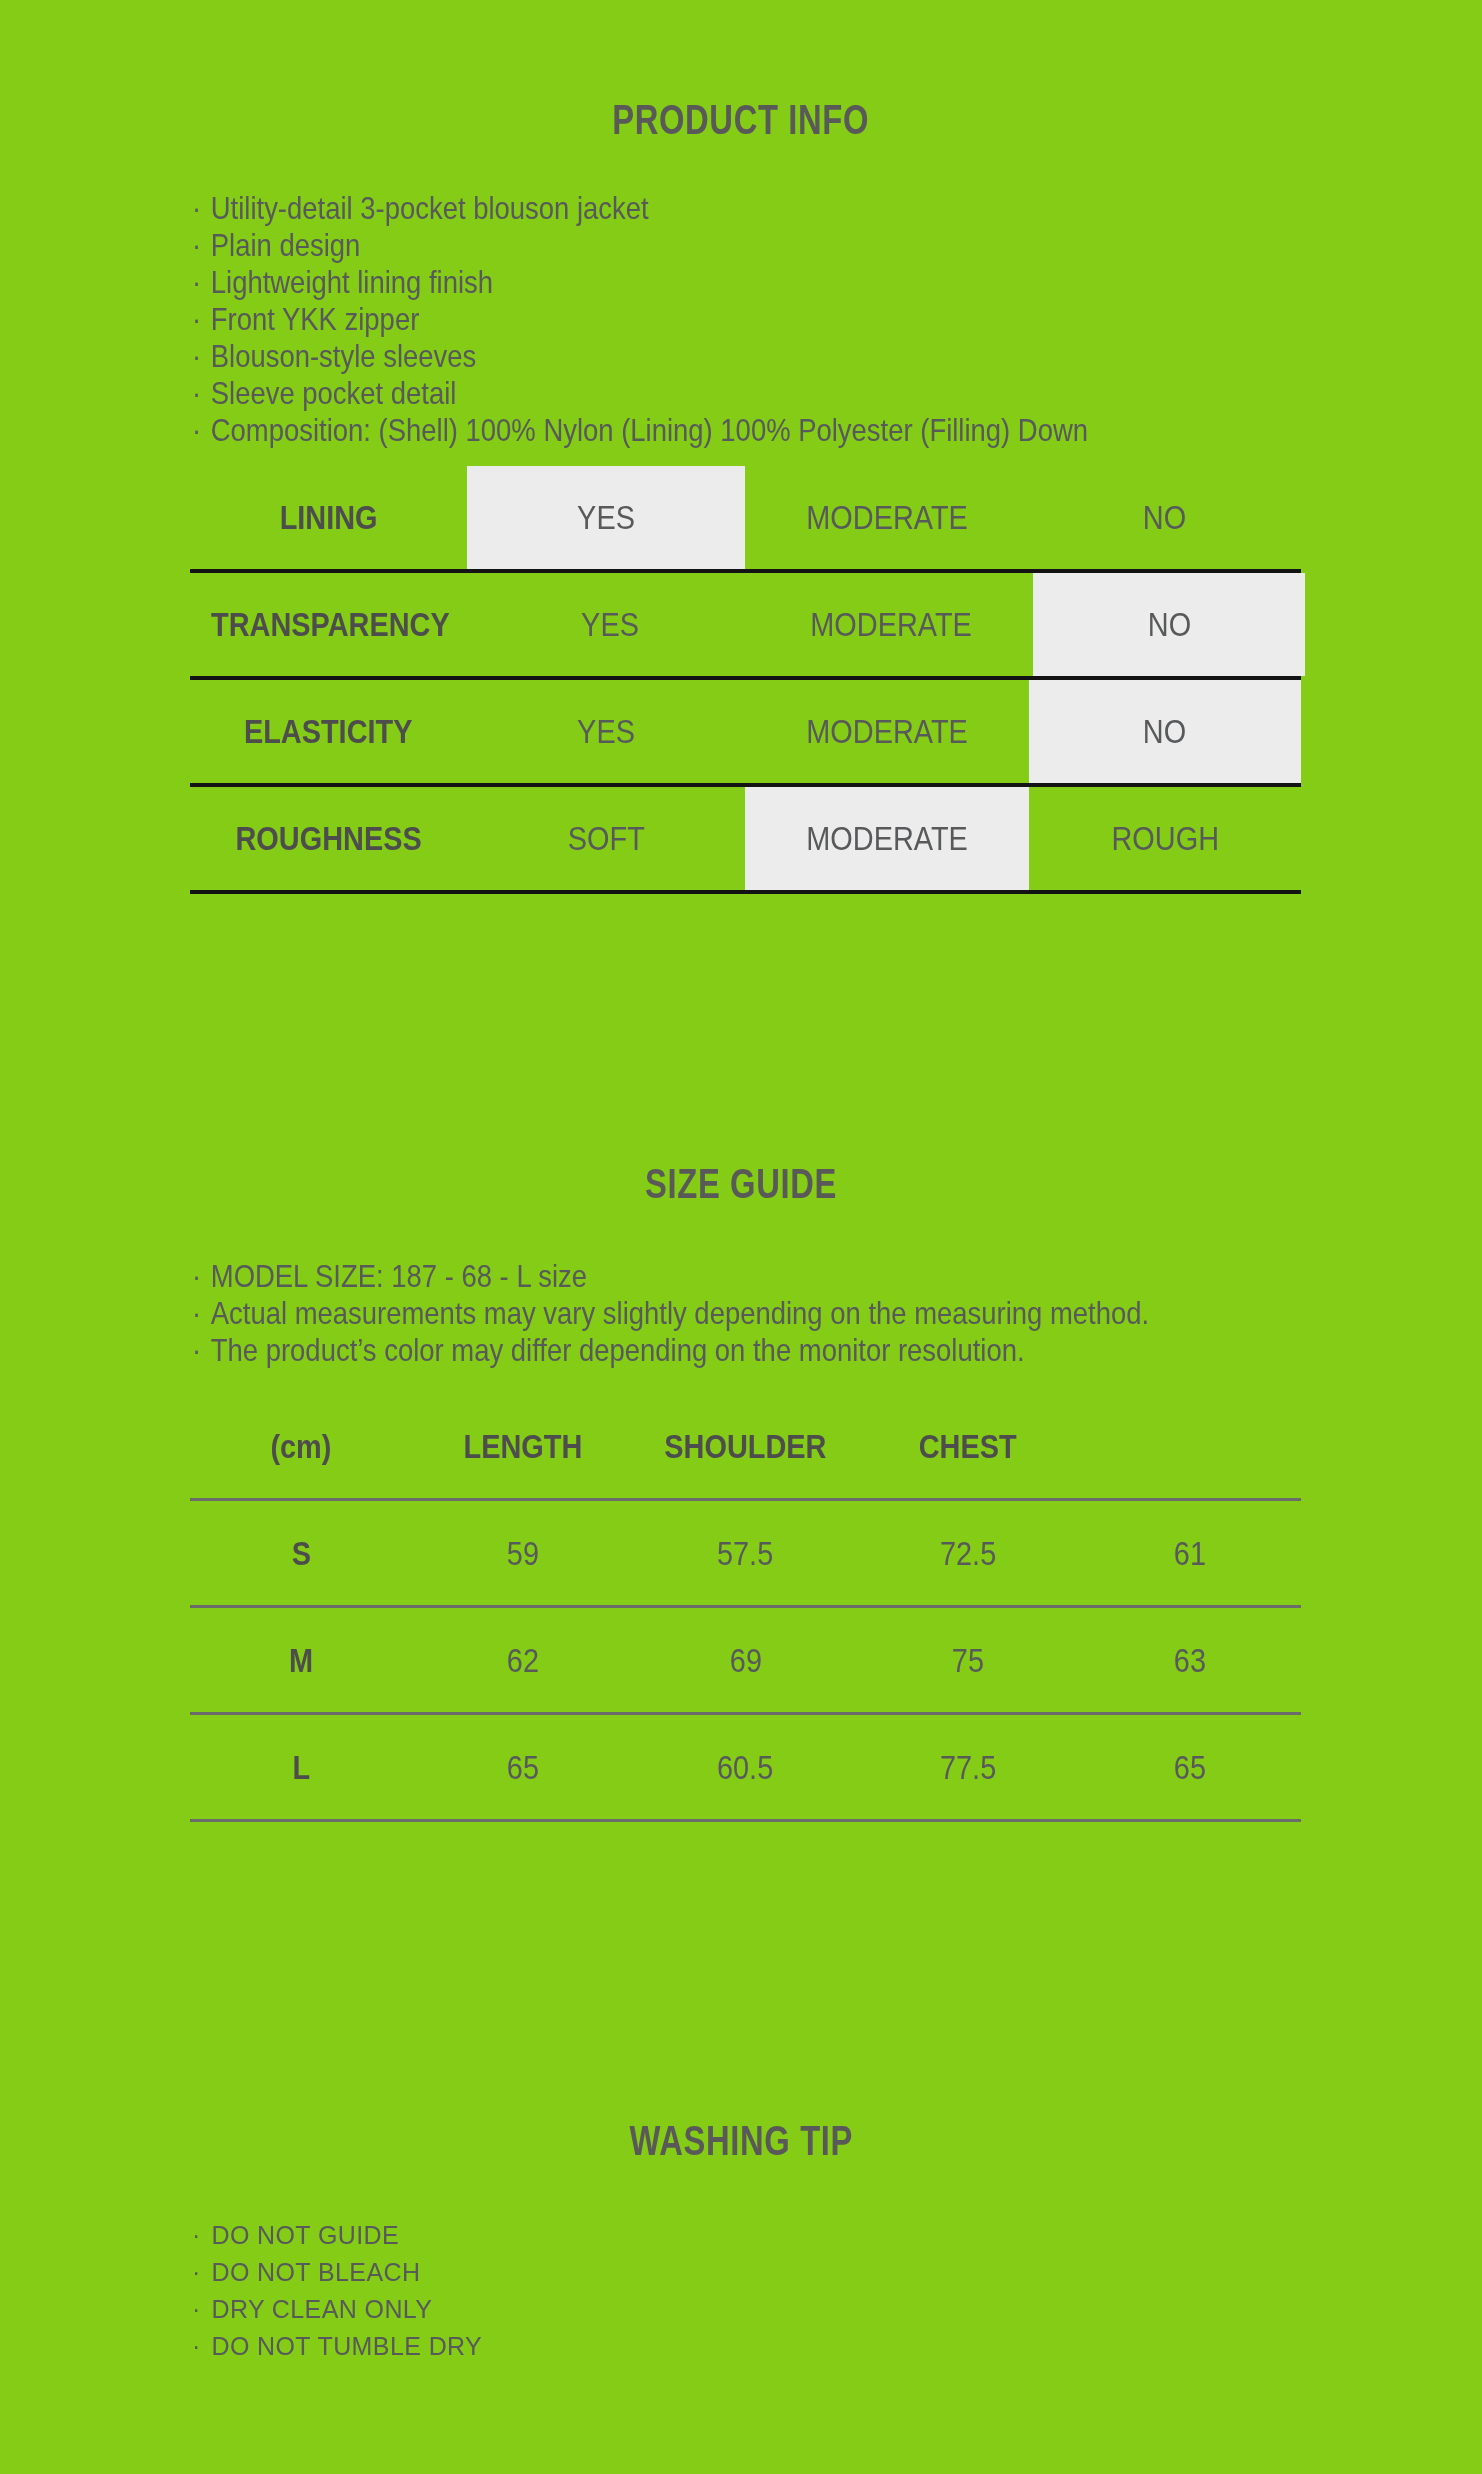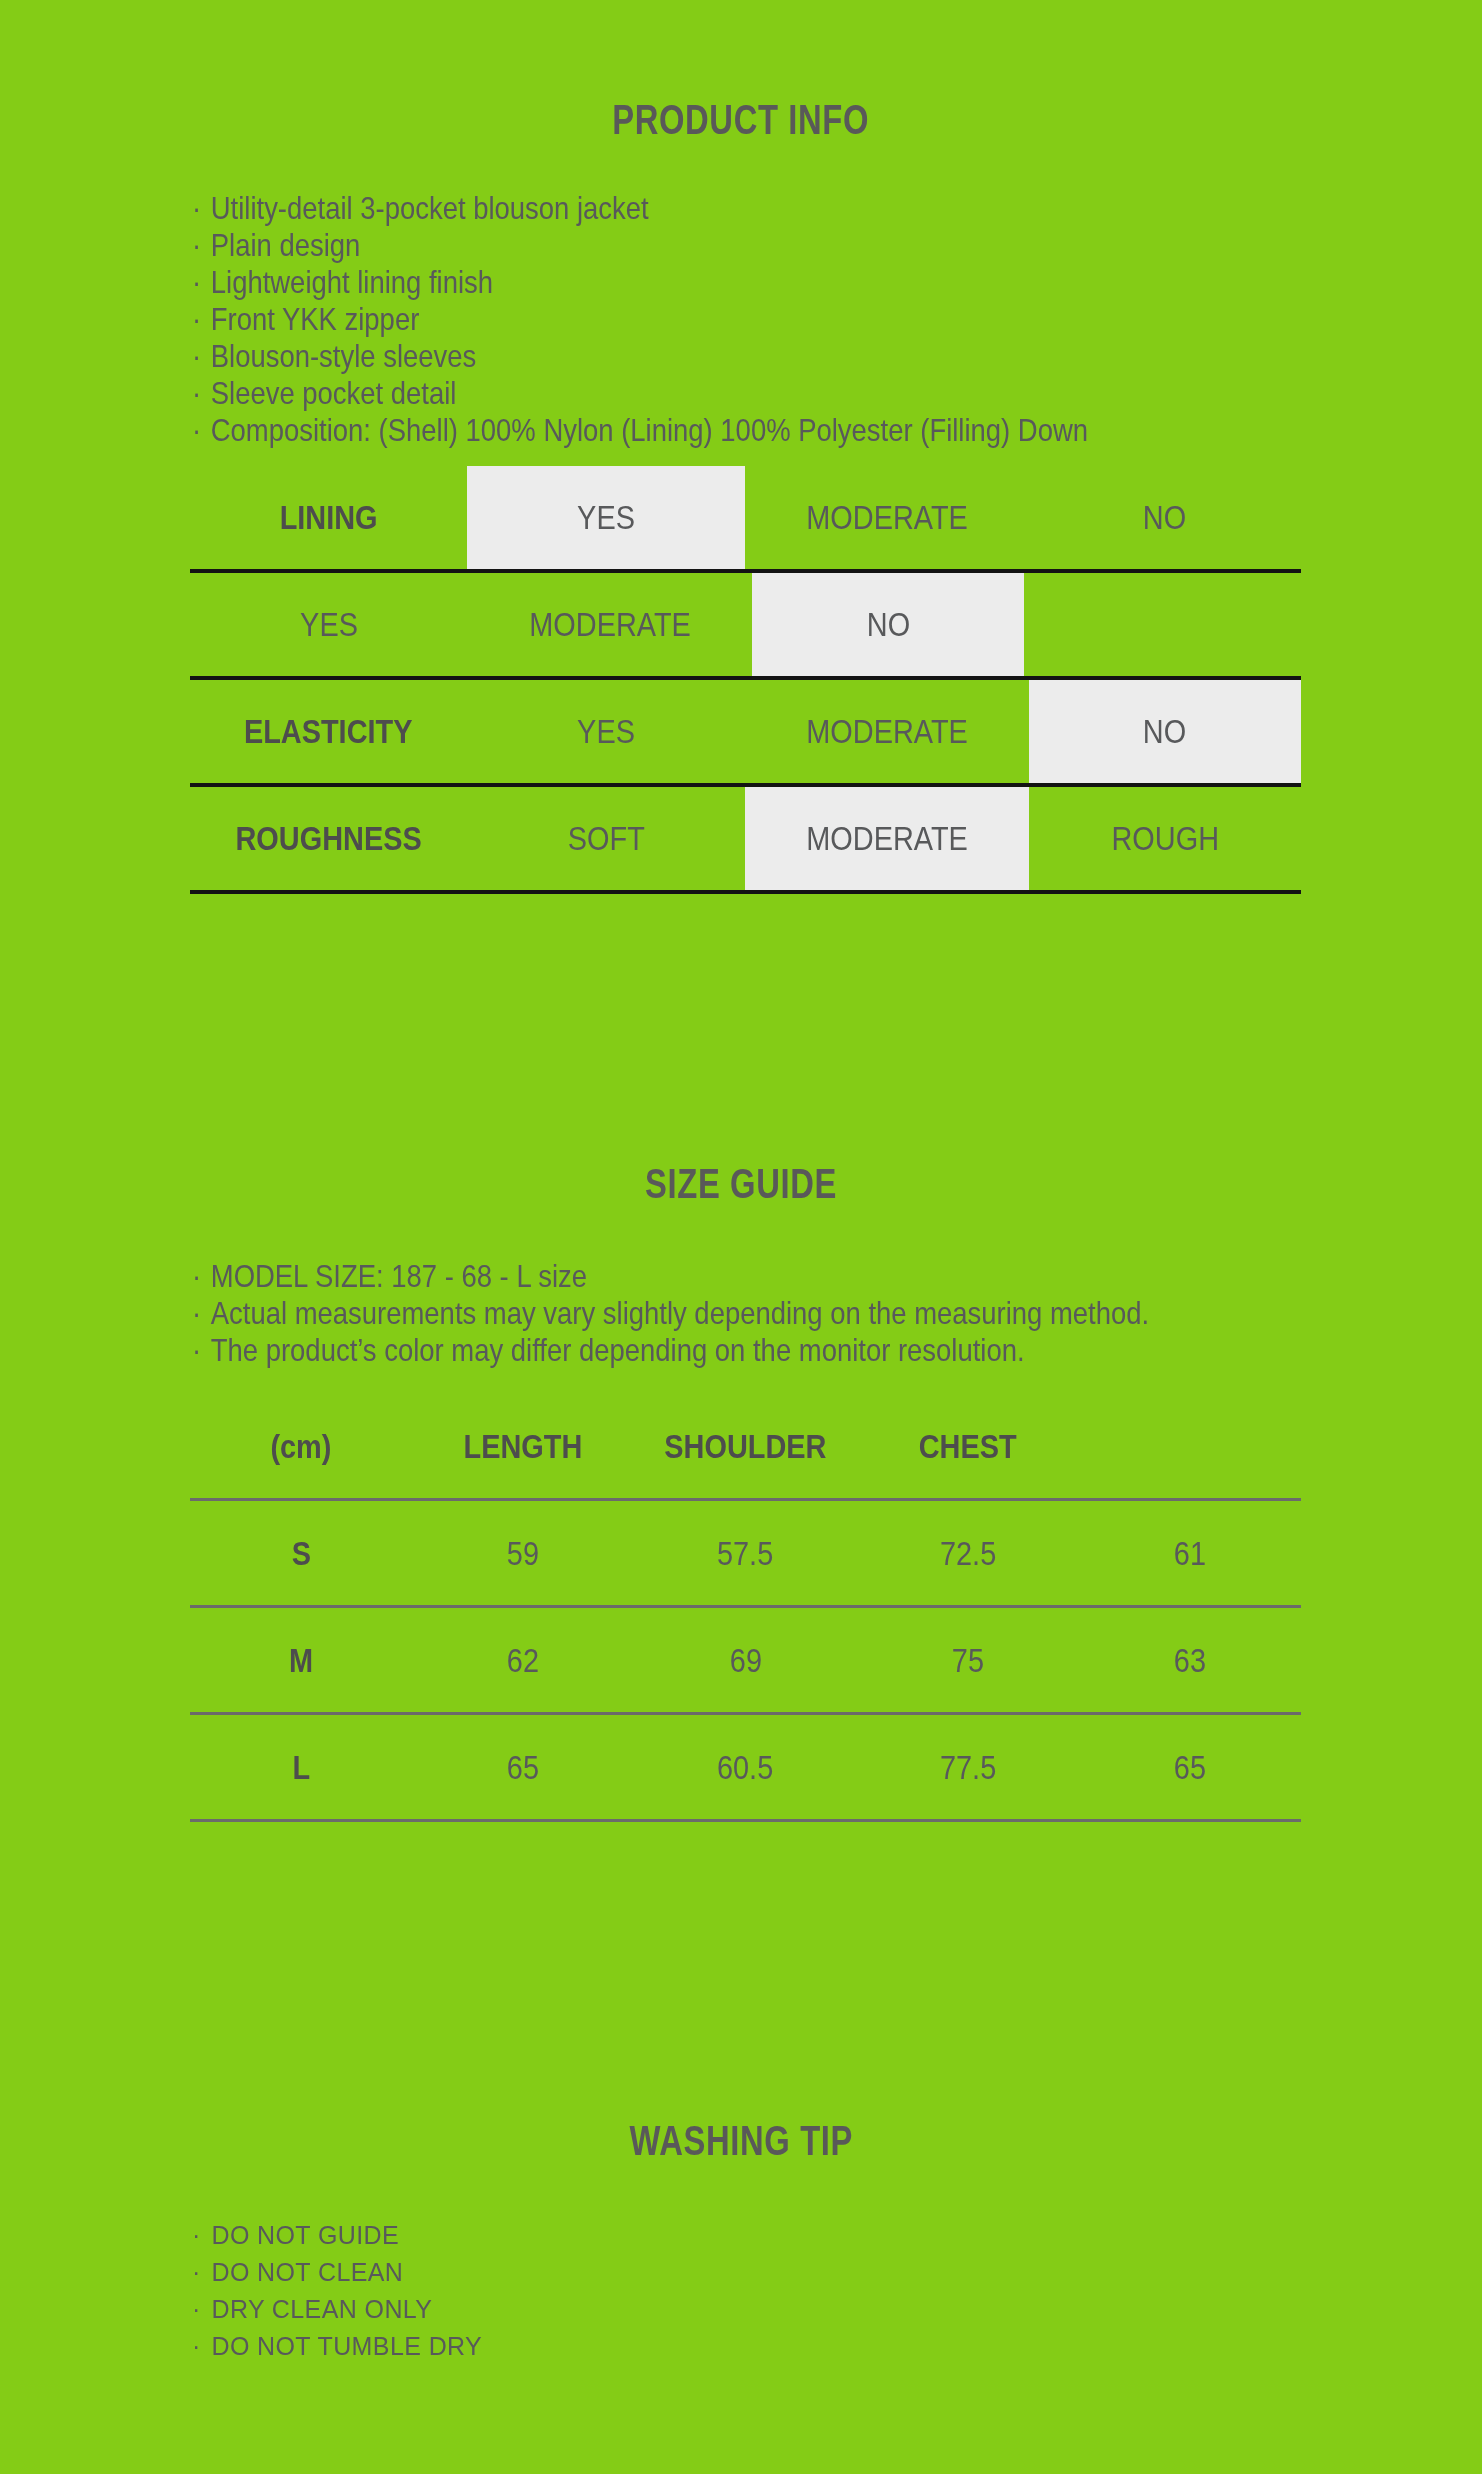--- a/index.html
+++ b/index.html
@@ -77,20 +77,23 @@
           <span class="squeeze">YES</span>
         </div>
         <div class="cell f-opt c2">
           <span class="squeeze">MODERATE</span>
         </div>
         <div class="cell f-opt c3">
           <span class="squeeze">NO</span>
         </div>
       </div>
       <div class="f-row">
+        <div class="cell f-label">
+          <span class="squeeze">TRANSPARENCY</span>
+        </div>
         <div class="cell f-opt c1">
           <span class="squeeze">YES</span>
         </div>
         <div class="cell f-opt c2">
           <span class="squeeze">MODERATE</span>
         </div>
         <div class="cell f-opt c3 highlight">
           <span class="squeeze">NO</span>
         </div>
       </div>
@@ -201,19 +204,19 @@
         </div>
       </div>
     </div>
 
   <div class="section-title" id="title-washing">
     <span class="squeeze">WASHING TIP</span>
   </div>
 
   <div class="bullets caps" id="washing-bullets">
       <div class="bullet">DO NOT GUIDE</div>
-      <div class="bullet">DO NOT CLEAN</div>
+      <div class="bullet">DO NOT BLEACH</div>
       <div class="bullet">DRY CLEAN ONLY</div>
       <div class="bullet">DO NOT TUMBLE DRY</div>
     </div>
 
 </div>
 
 
 </body></html>

